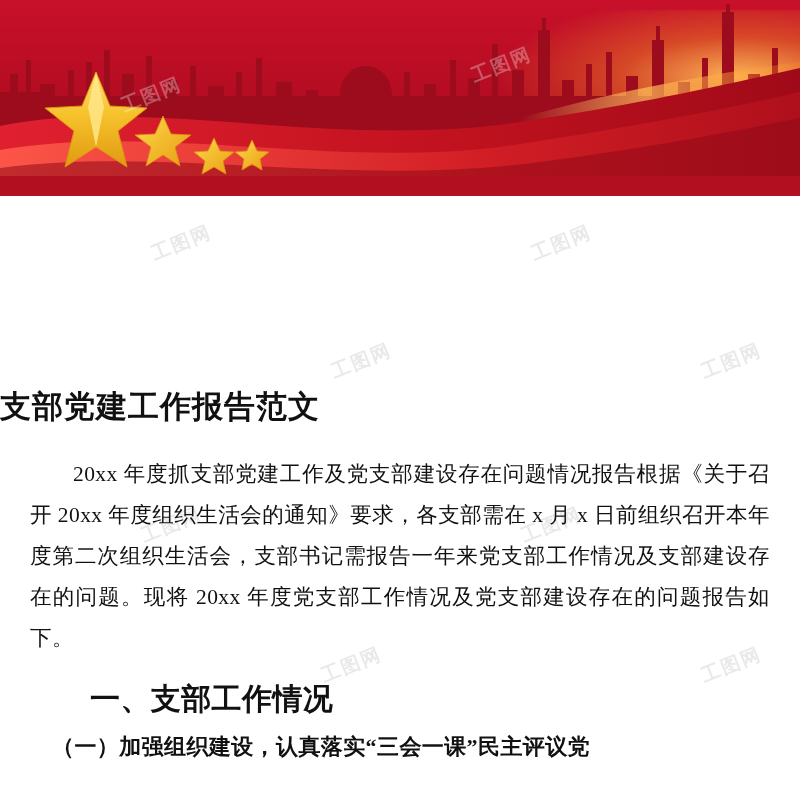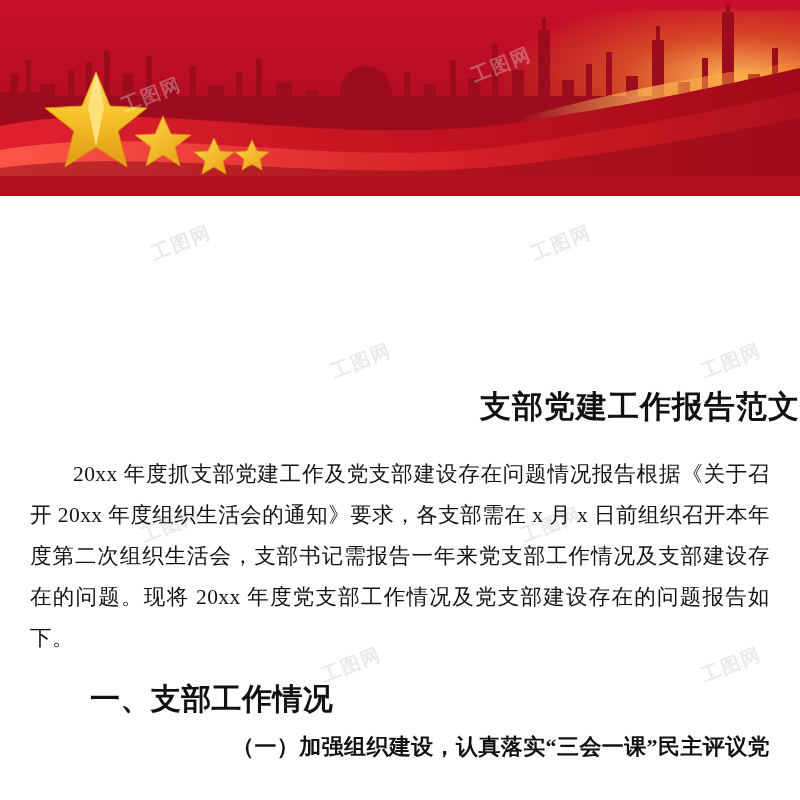--- a/index.html
+++ b/index.html
@@ -72,21 +72,21 @@
   .wm.light { color: rgba(255,255,255,0.30); }
 
   
   .doc {
     position: absolute;
     left: 0;
     top: 196px;
     width: 800px;
   }
   .doc-title {
-    text-align: right;
+    text-align: left;
     font-size: 31px;
     font-weight: 700;
     letter-spacing: 1px;
     color: #111111;
     margin-top: 190px;
     font-family: "Liberation Serif", "DejaVu Serif", serif;
   }
   .doc-para {
     margin: 26px 30px 0 30px;
     font-size: 21.5px;
@@ -106,21 +106,20 @@
     letter-spacing: 0.4px;
   }
   .doc-subheading {
     margin: 8px 30px 0 30px;
     font-size: 22px;
     line-height: 40px;
     font-weight: 700;
     color: #111111;
     text-indent: 1em;
     letter-spacing: 0.4px;
-    text-align: right;
   }
 </style>
 </head>
 <body>
 
 <div class="page">
 
   <div class="banner">
     <div class="banner-sky"></div>
     <div class="banner-glow"></div>

